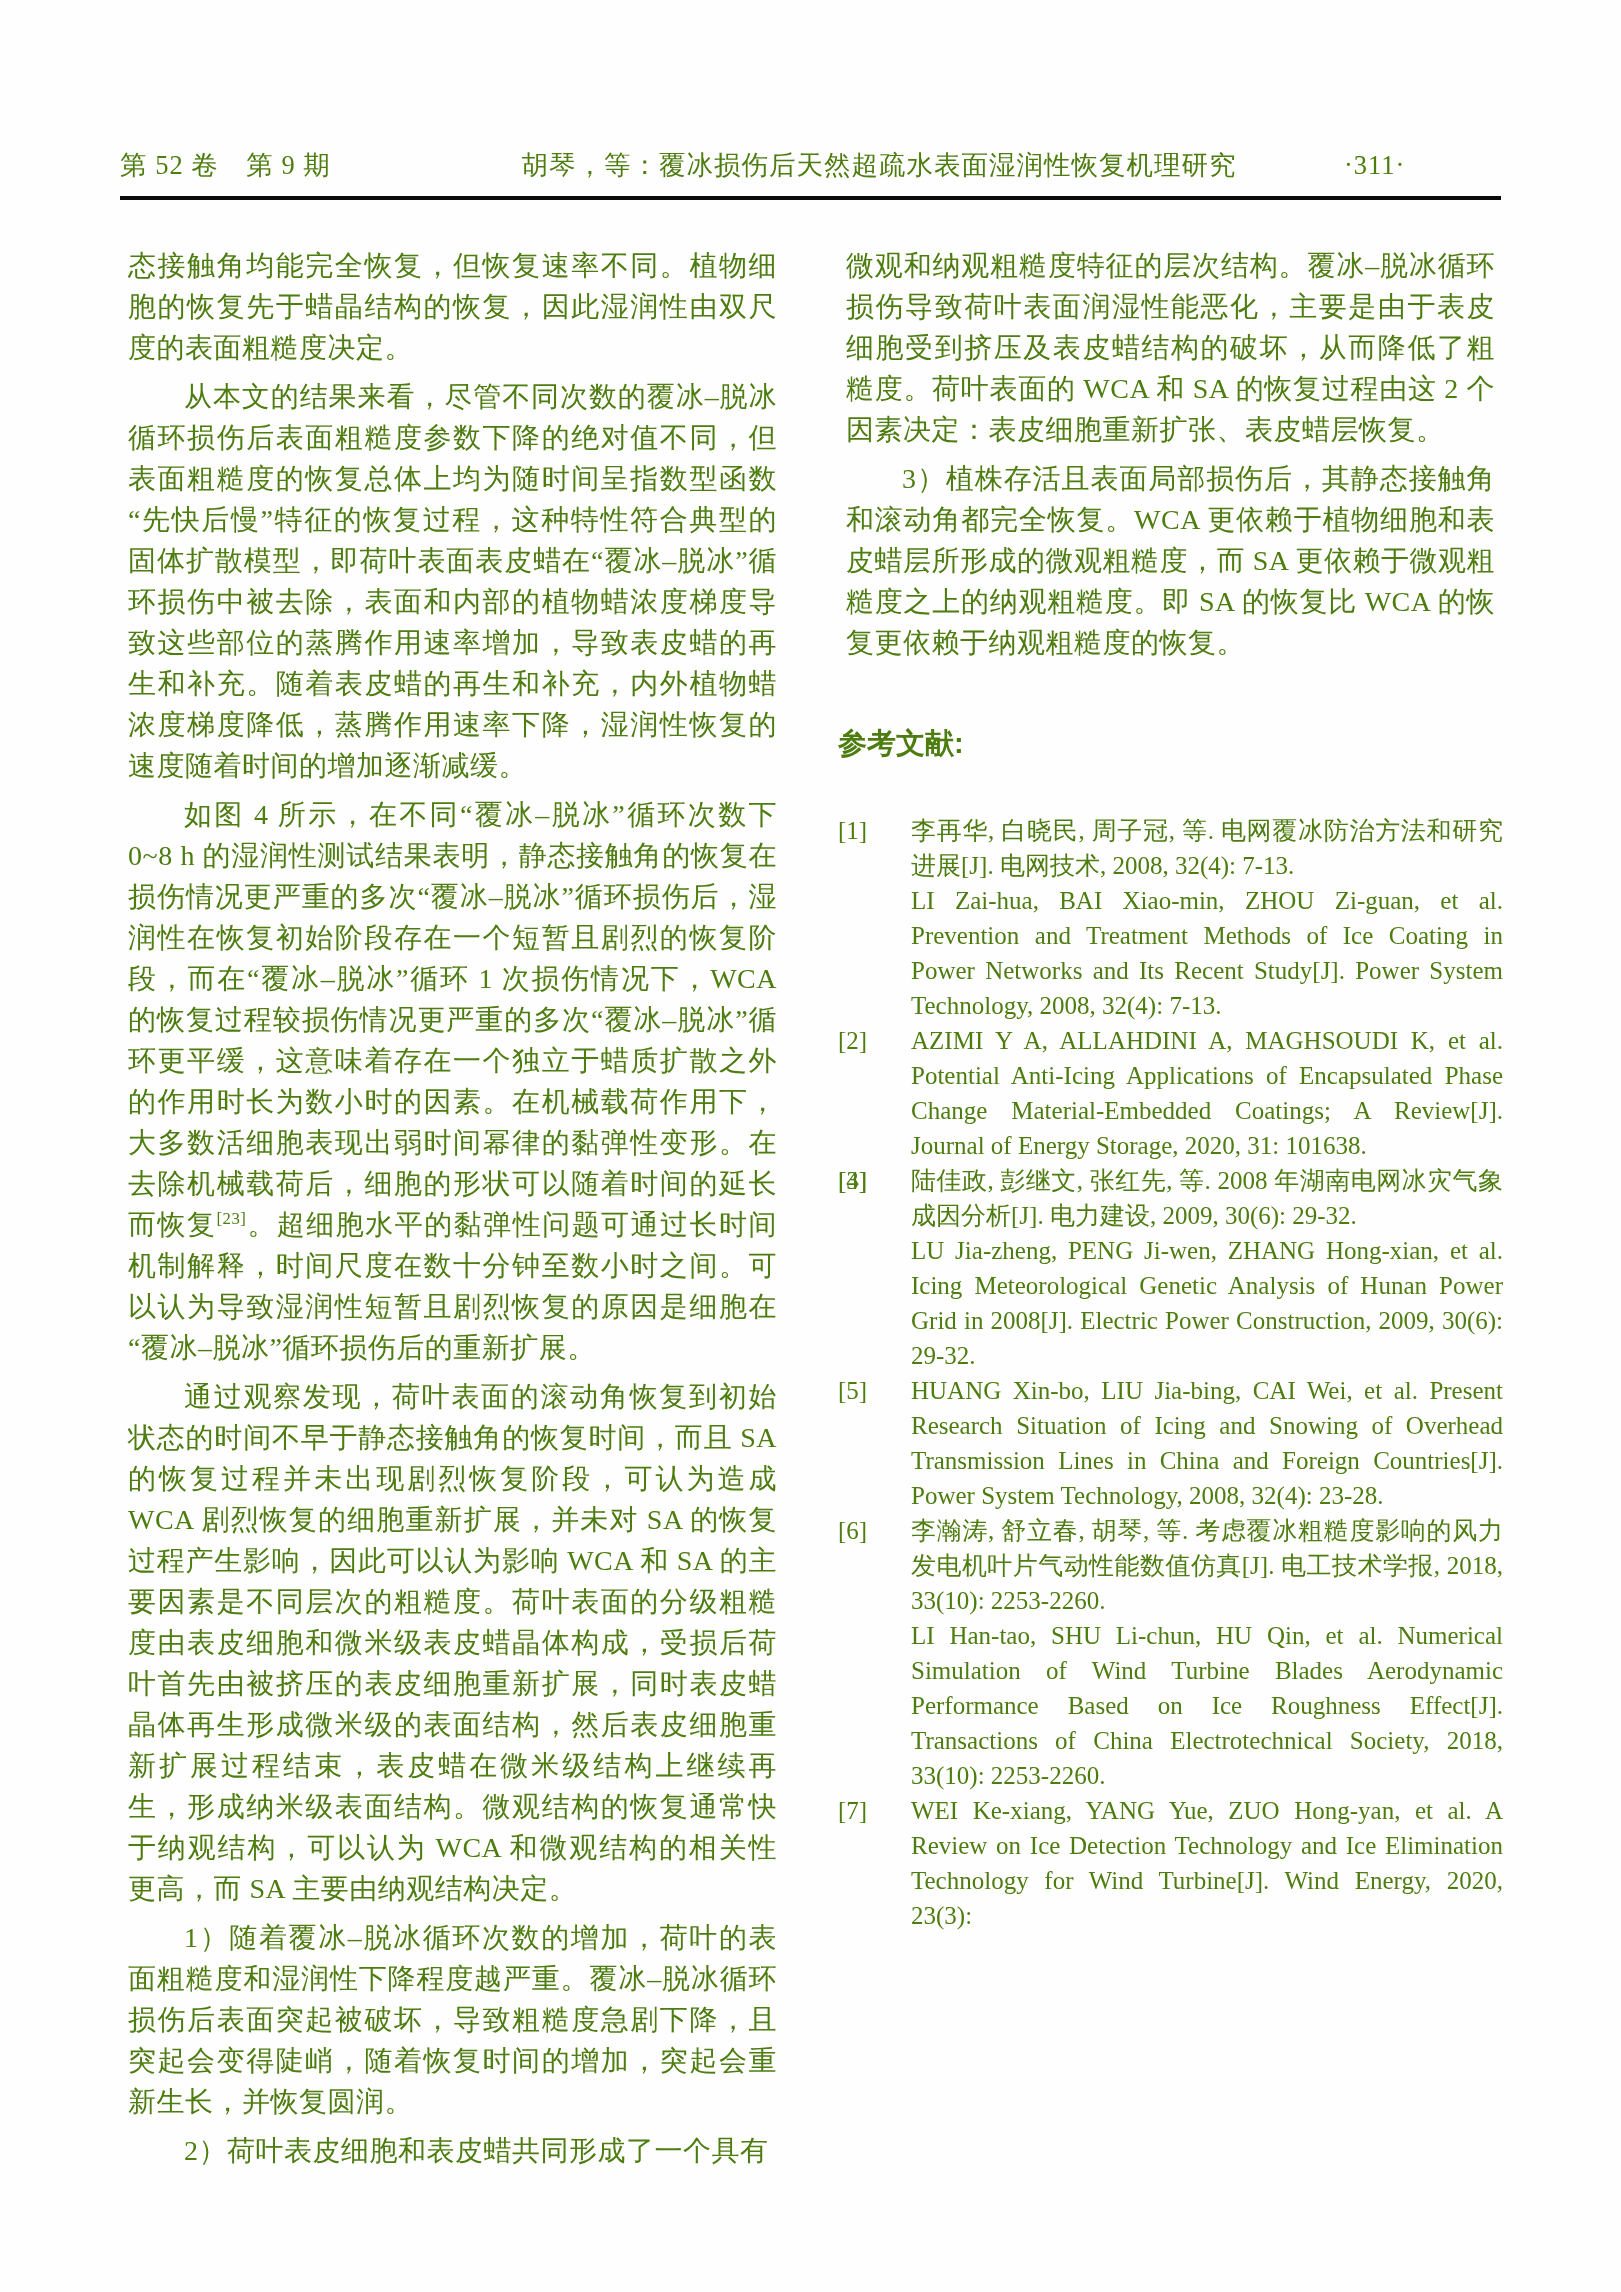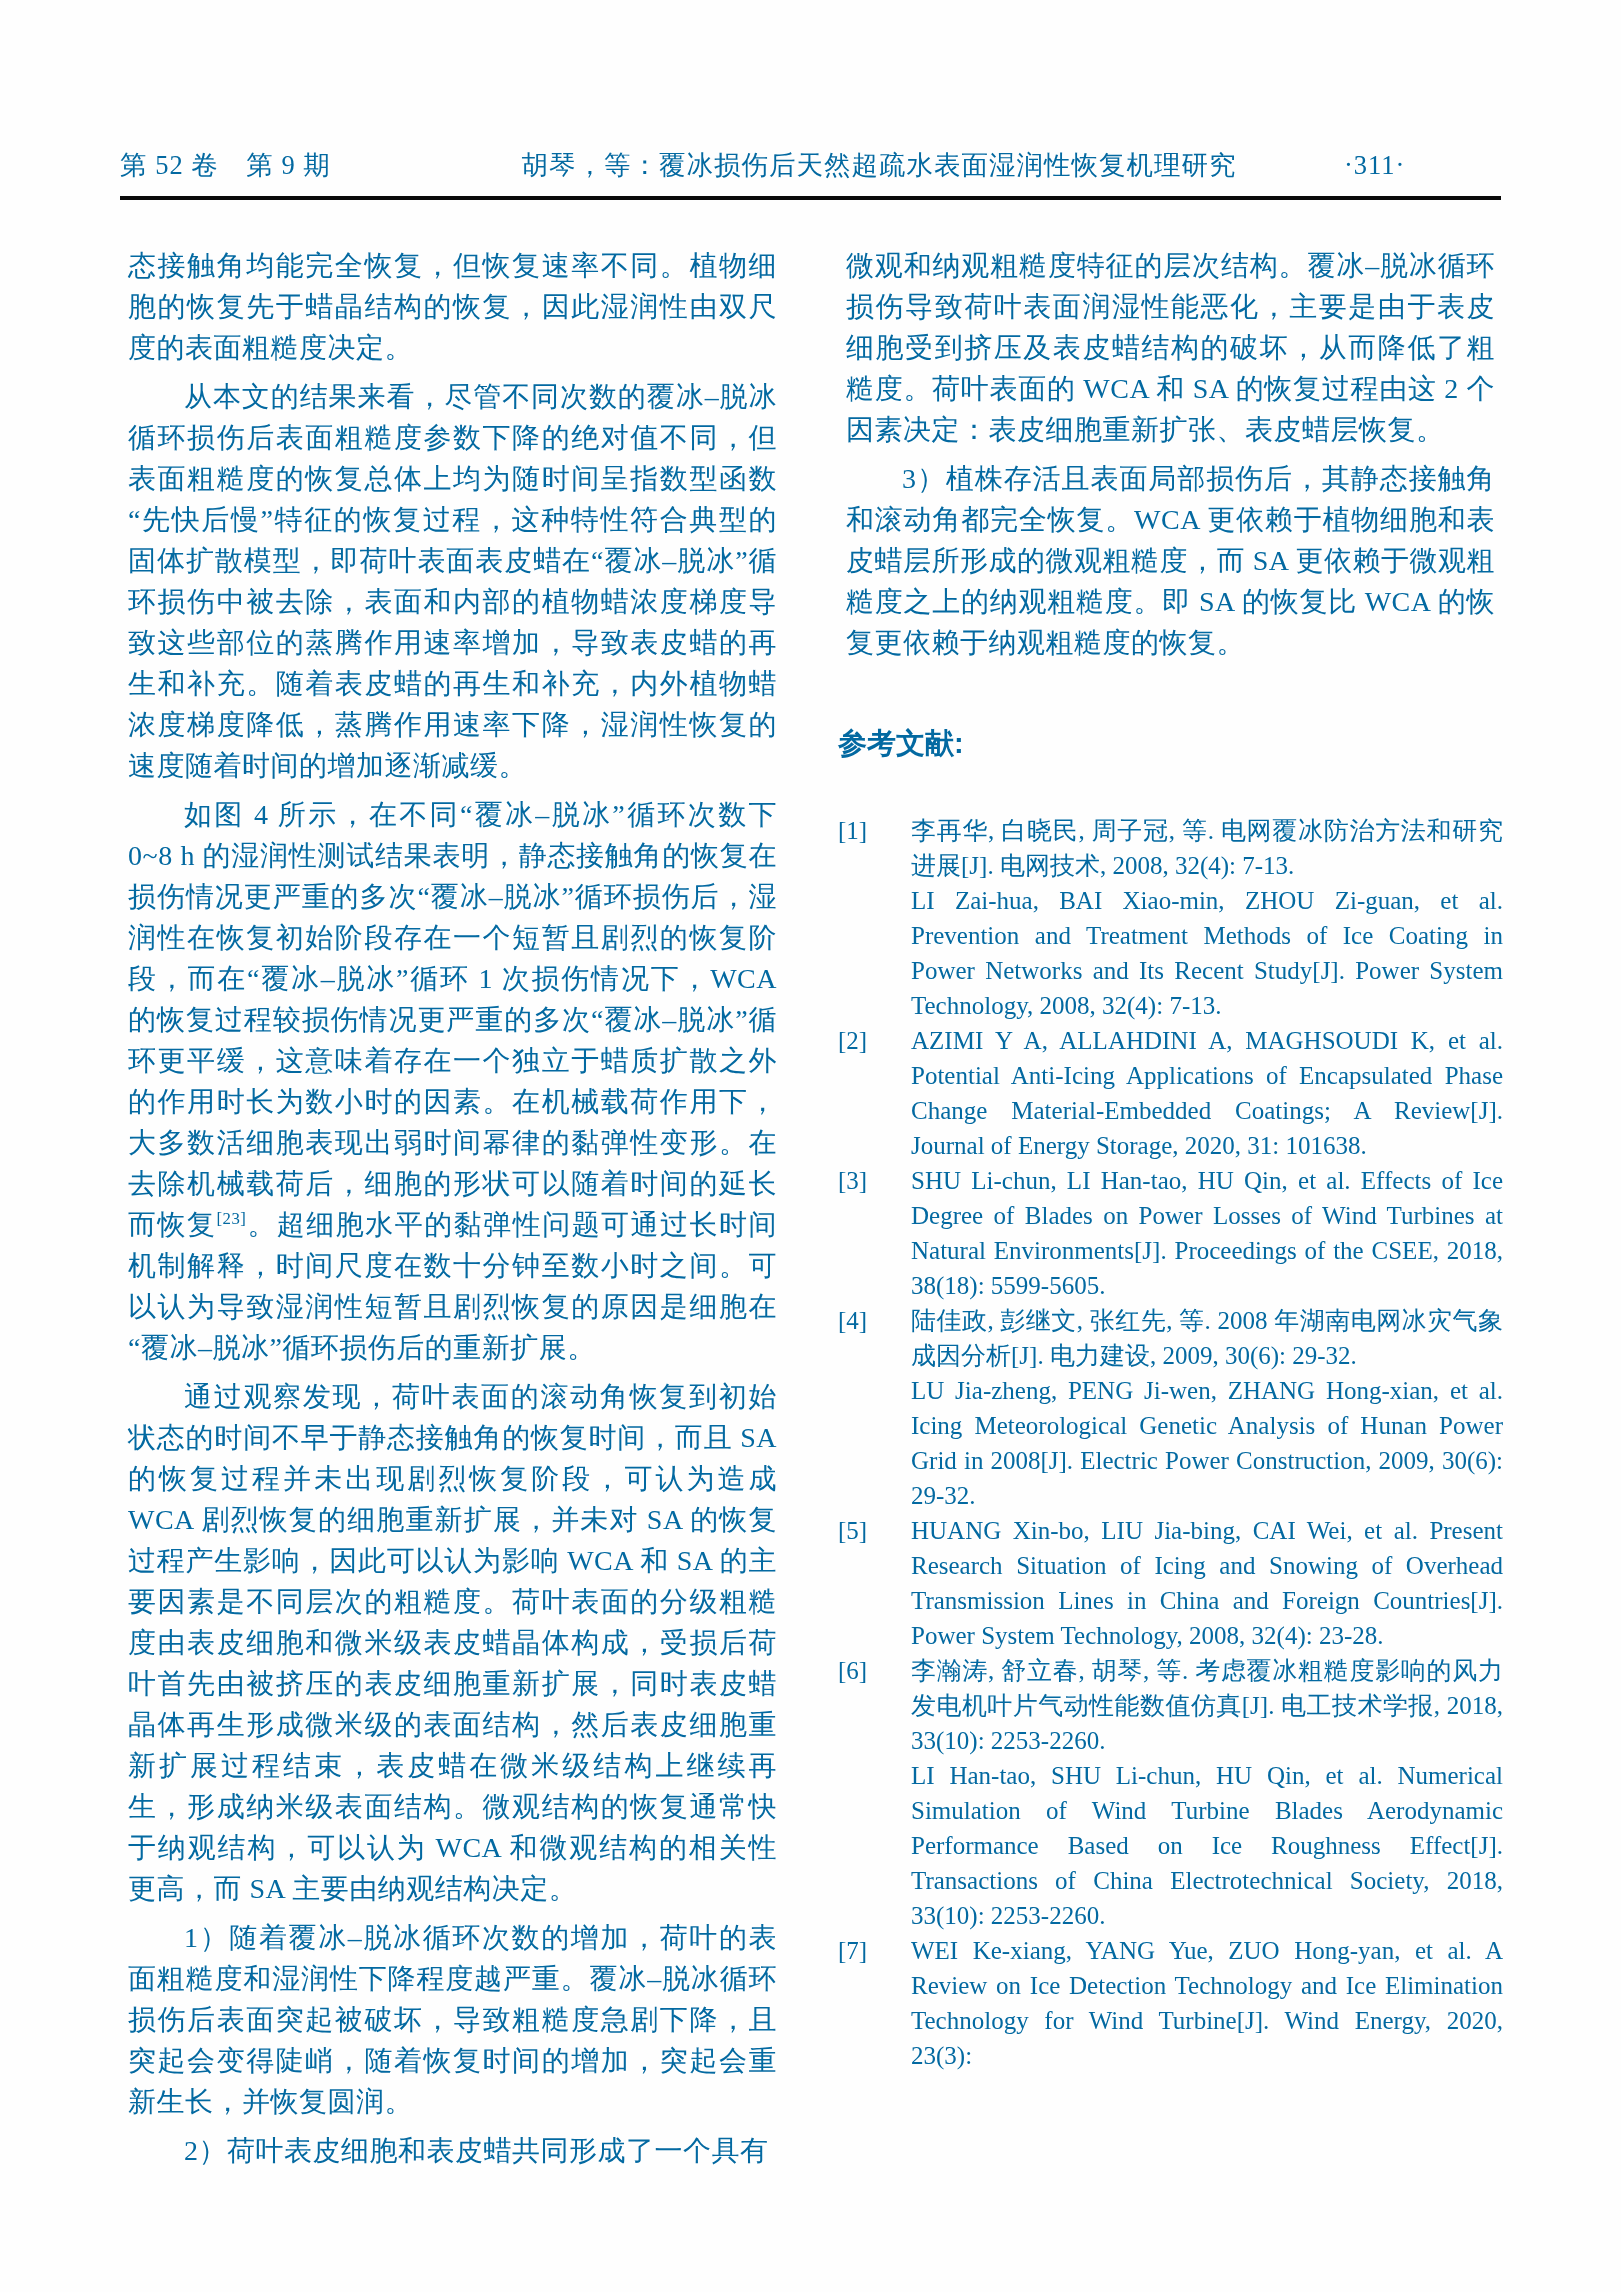--- a/index.html
+++ b/index.html
@@ -2,21 +2,21 @@
 <html lang="zh"><head>
 <meta charset="utf-8">
 <style>
   html,body{margin:0;padding:0;background:#ffffff;}
   .page{
     position:relative;
     width:1621px;
     height:2293px;
     margin:0 auto;
     background:#fefefe;
-    color:#0369a1;
+    color:#4d7c0f;
     font-family:"Liberation Serif","DejaVu Serif",serif;
     box-sizing:border-box;
     padding:147px 120px 59px 120px;
     overflow:hidden;
   }
   header.jheader{
     display:flex;
     align-items:baseline;
     font-size:26.5px;
     letter-spacing:1px;
@@ -105,21 +105,20 @@
           <p class="ref-en">LI Zai-hua, BAI Xiao-min, ZHOU Zi-guan, et al. Prevention and Treatment Methods of Ice Coating in Power Networks and Its Recent Study[J]. Power System Technology, 2008, 32(4): 7-13.</p>
         </div>
 
         <div class="ref">
           <span class="ref-label">[2]</span>
           <p class="ref-en">AZIMI Y A, ALLAHDINI A, MAGHSOUDI K, et al. Potential Anti-Icing Applications of Encapsulated Phase Change Material-Embedded Coatings; A Review[J]. Journal of Energy Storage, 2020, 31: 101638.</p>
         </div>
 
         <div class="ref">
           <span class="ref-label">[3]</span>
-          <p class="ref-en">SHU Li-chun, LI Han-tao, HU Qin, et al. Effects of Ice Degree of Blades on Power Losses of Wind Turbines at Natural Environments[J]. Proceedings of the CSEE, 2018, 38(18): 5599-5605.</p>
         </div>
 
         <div class="ref">
           <span class="ref-label">[4]</span>
           <p class="ref-zh">陆佳政, 彭继文, 张红先, 等. 2008 年湖南电网冰灾气象成因分析[J]. 电力建设, 2009, 30(6): 29-32.</p>
           <p class="ref-en">LU Jia-zheng, PENG Ji-wen, ZHANG Hong-xian, et al. Icing Meteorological Genetic Analysis of Hunan Power Grid in 2008[J]. Electric Power Construction, 2009, 30(6): 29-32.</p>
         </div>
 
         <div class="ref">
           <span class="ref-label">[5]</span>

